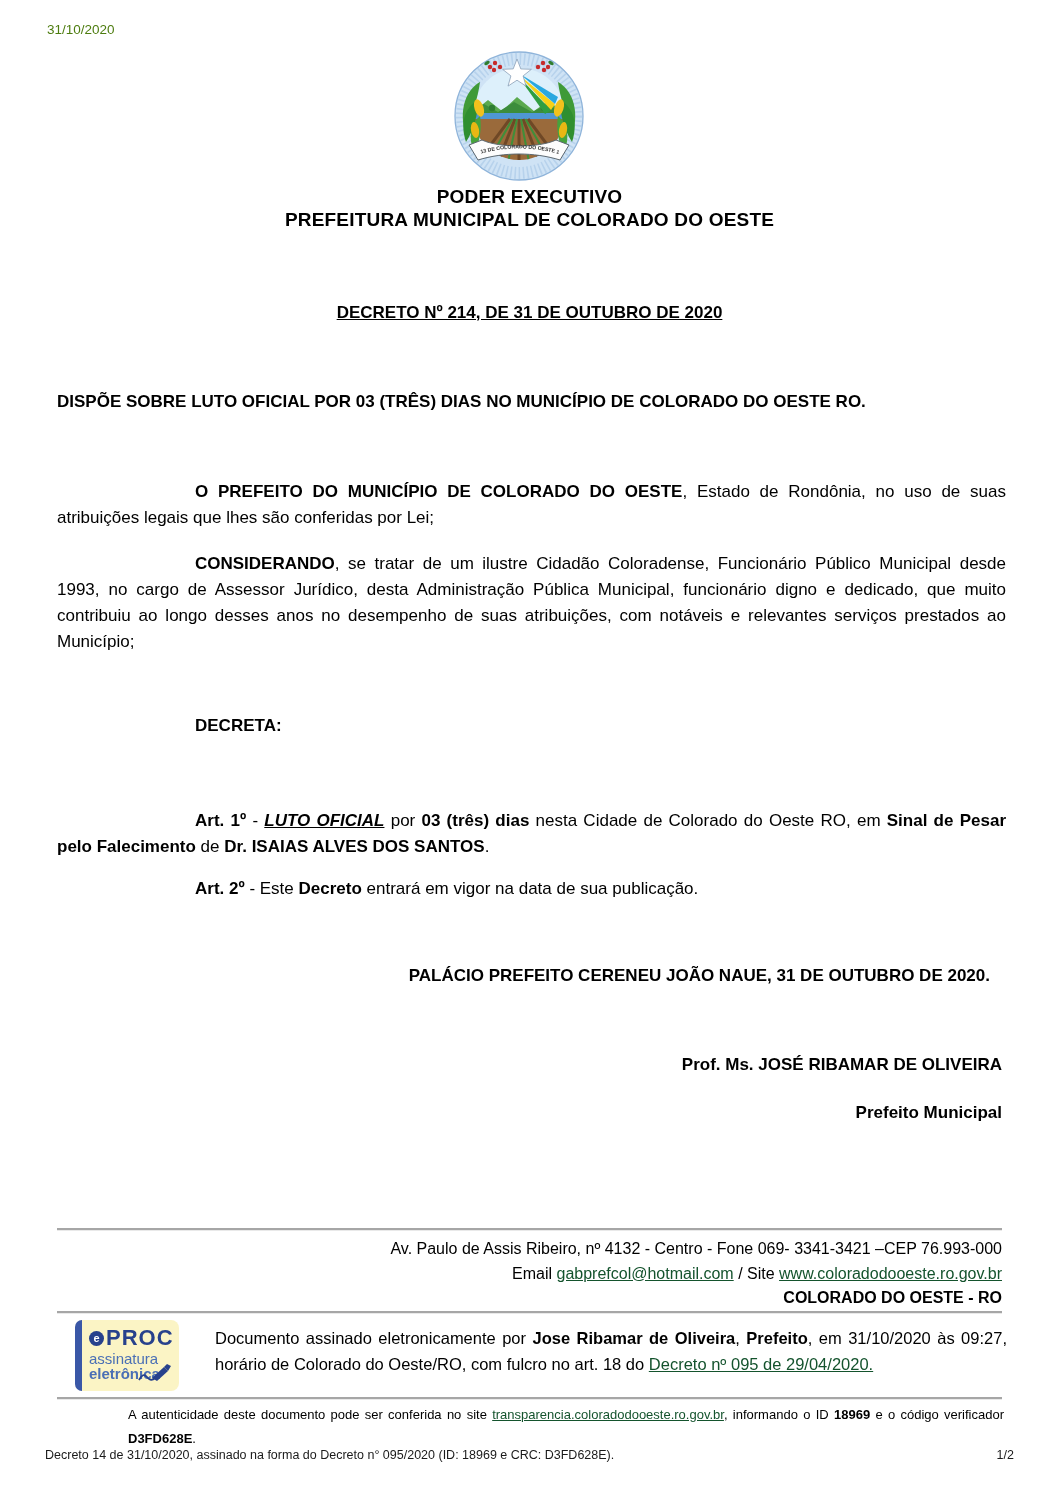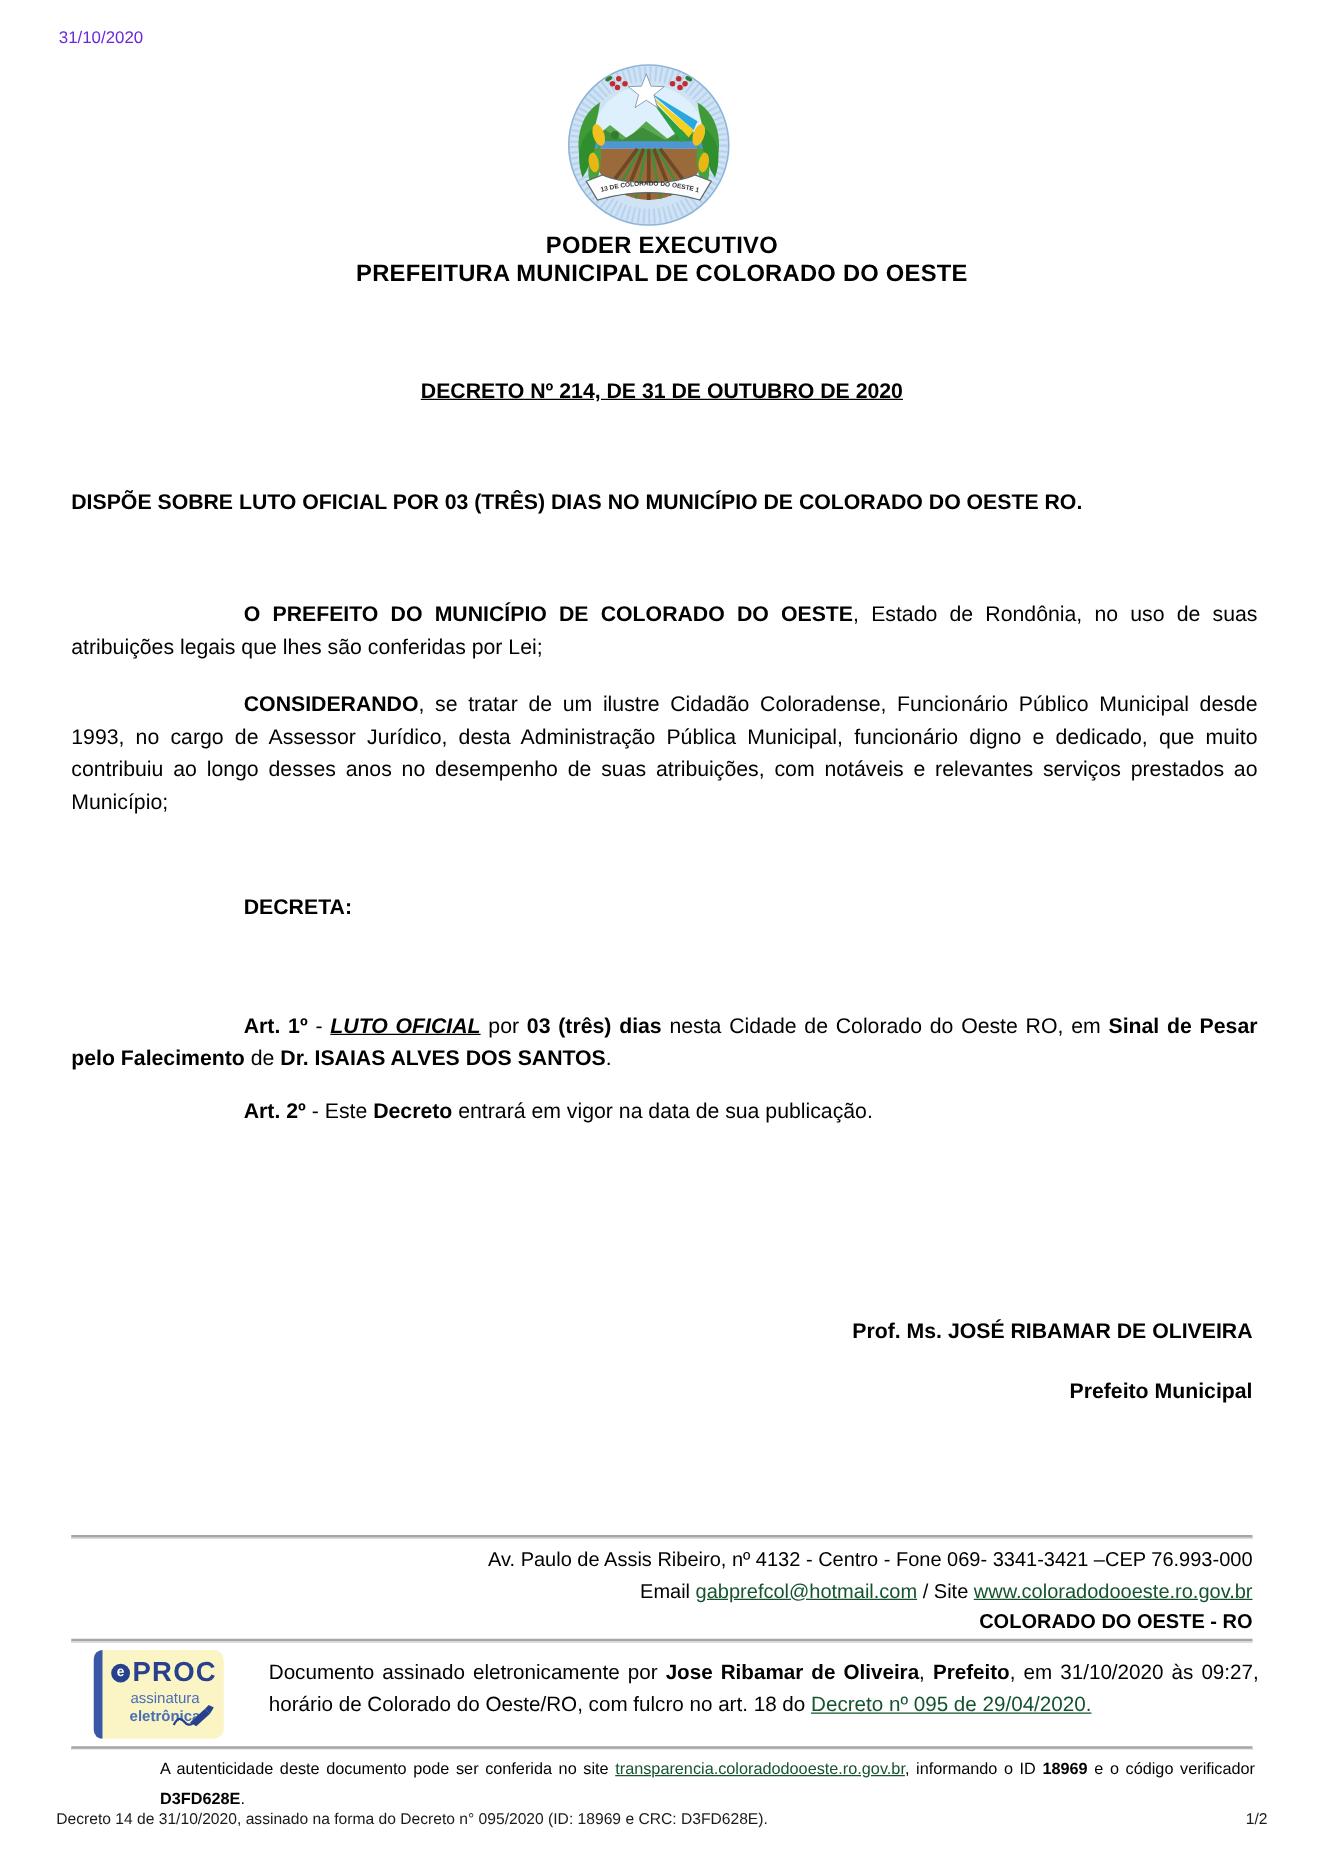--- a/index.html
+++ b/index.html
@@ -2,21 +2,21 @@
 <html><head>
 <meta charset="utf-8">
 <style>
   html,body{margin:0;padding:0;background:#ffffff;}
   .page{
     position:relative;width:1059px;height:1497px;background:#ffffff;
     font-family:"Liberation Sans", sans-serif;color:#000;overflow:hidden;
   }
   .abs{position:absolute;}
   p{margin:0;}
-  .date{left:47px;top:22px;font-size:13.5px;color:#6d28d9;}
+  .date{left:47px;top:22px;font-size:13.5px;color:#4d7c0f;}
   .org{left:57px;top:185px;width:945px;text-align:center;font-weight:bold;font-size:19px;line-height:23px;letter-spacing:0.2px;}
   .title{left:57px;top:303px;width:945px;text-align:center;font-size:17px;font-weight:bold;}
   .title .u{text-decoration:underline;}
   .summary{left:57px;top:392px;width:949px;font-weight:bold;font-size:17px;}
   .body{left:57px;width:949px;font-size:17px;line-height:26px;text-align:justify;}
   .ind{text-indent:138px;}
   .b{font-weight:bold;}
   .luto{font-weight:bold;font-style:italic;text-decoration:underline;}
   .decreta{left:195px;top:716px;font-weight:bold;font-size:17px;}
   .palace{left:57px;top:966px;width:933px;text-align:right;font-weight:bold;font-size:17px;}
@@ -24,21 +24,21 @@
   .rule{left:57px;width:945px;height:2px;background:#a6a6a6;border-bottom:1px solid #e9e9e9;}
   .addr{left:57px;top:1237px;width:945px;text-align:right;font-size:16px;line-height:24.5px;}
   .addr .city{font-weight:bold;}
   .lnk{color:#14532d;text-decoration:underline;cursor:pointer;}
   .stamp-box{left:75px;top:1320px;width:104px;height:71px;background:#FBF4C5;border-radius:8px;padding:0;}
   .stamp-box::before{content:"";position:absolute;left:0;top:0;bottom:0;width:7px;background:#3A57A7;border-radius:8px 0 0 8px;}
   .stamp-inner{position:absolute;left:14px;top:5px;right:4px;bottom:4px;}
   .eglyph{display:inline-flex;width:15px;height:15px;border-radius:50%;background:#27418C;color:#fff;
     font-size:11px;font-weight:bold;align-items:center;justify-content:center;vertical-align:middle;margin-right:2px;}
   .proc{font-size:22px;font-weight:bold;color:#27418C;letter-spacing:1px;vertical-align:middle;}
-  .sub{font-size:12px;color:#4A6FB5;line-height:15px;text-align:center;}
+  .sub{font-size:15px;color:#4A6FB5;line-height:15px;}
   .sub2{font-weight:bold;}
   .pen{position:absolute;right:2px;bottom:2px;}
   .stamp-text{left:215px;top:1325px;width:792px;font-size:16.5px;line-height:26px;text-align:justify;}
   .auth{left:128px;top:1403px;width:876px;font-size:13px;line-height:24px;text-align:justify;}
   .pfoot{top:1448px;font-size:12.5px;color:#1a1a1a;}
   .pfoot-l{left:45px;}
   .pfoot-r{right:45px;}
 </style>
 </head>
 <body>
@@ -133,20 +133,21 @@
   <p class="abs body ind" style="top:479px"><span class="b">O PREFEITO DO MUNICÍPIO DE COLORADO DO OESTE</span><span>, Estado de Rondônia, no uso de suas atribuições legais que lhes são conferidas por Lei;</span></p>
 
   <p class="abs body ind" style="top:551px"><span class="b">CONSIDERANDO</span><span>, se tratar de um ilustre Cidadão Coloradense, Funcionário Público Municipal desde 1993, no cargo de Assessor Jurídico, desta Administração Pública Municipal, funcionário digno e dedicado, que muito contribuiu ao longo desses anos no desempenho de suas atribuições, com notáveis e relevantes serviços prestados ao Município;</span></p>
 
   <div class="abs decreta">DECRETA:</div>
 
   <p class="abs body ind" style="top:808px"><span class="b">Art. 1º</span><span> - </span><span class="luto">LUTO OFICIAL</span><span> por </span><span class="b">03 (três) dias</span><span> nesta Cidade de Colorado do Oeste RO, em </span><span class="b">Sinal de Pesar pelo Falecimento</span><span> de </span><span class="b">Dr. ISAIAS ALVES DOS SANTOS</span><span>.</span></p>
 
   <p class="abs body ind" style="top:876px"><span class="b">Art. 2º</span><span> - Este </span><span class="b">Decreto</span><span> entrará em vigor na data de sua publicação.</span></p>
 
+  <div class="abs palace">PALÁCIO PREFEITO CERENEU JOÃO NAUE, 31 DE OUTUBRO DE 2020.</div>
 
   <div class="abs signer" style="top:1055px">Prof. Ms. JOSÉ RIBAMAR DE OLIVEIRA</div>
   <div class="abs signer" style="top:1103px">Prefeito Municipal</div>
 
   <div class="abs rule" style="top:1228px"></div>
 
   <div class="abs addr">
     <div>Av. Paulo de Assis Ribeiro, nº 4132 - Centro - Fone 069- 3341-3421 –CEP 76.993-000</div>
     <div><span>Email </span><span class="lnk">gabprefcol@hotmail.com</span><span> / Site </span><span class="lnk">www.coloradodooeste.ro.gov.br</span></div>
     <div class="city">COLORADO DO OESTE - RO</div>

